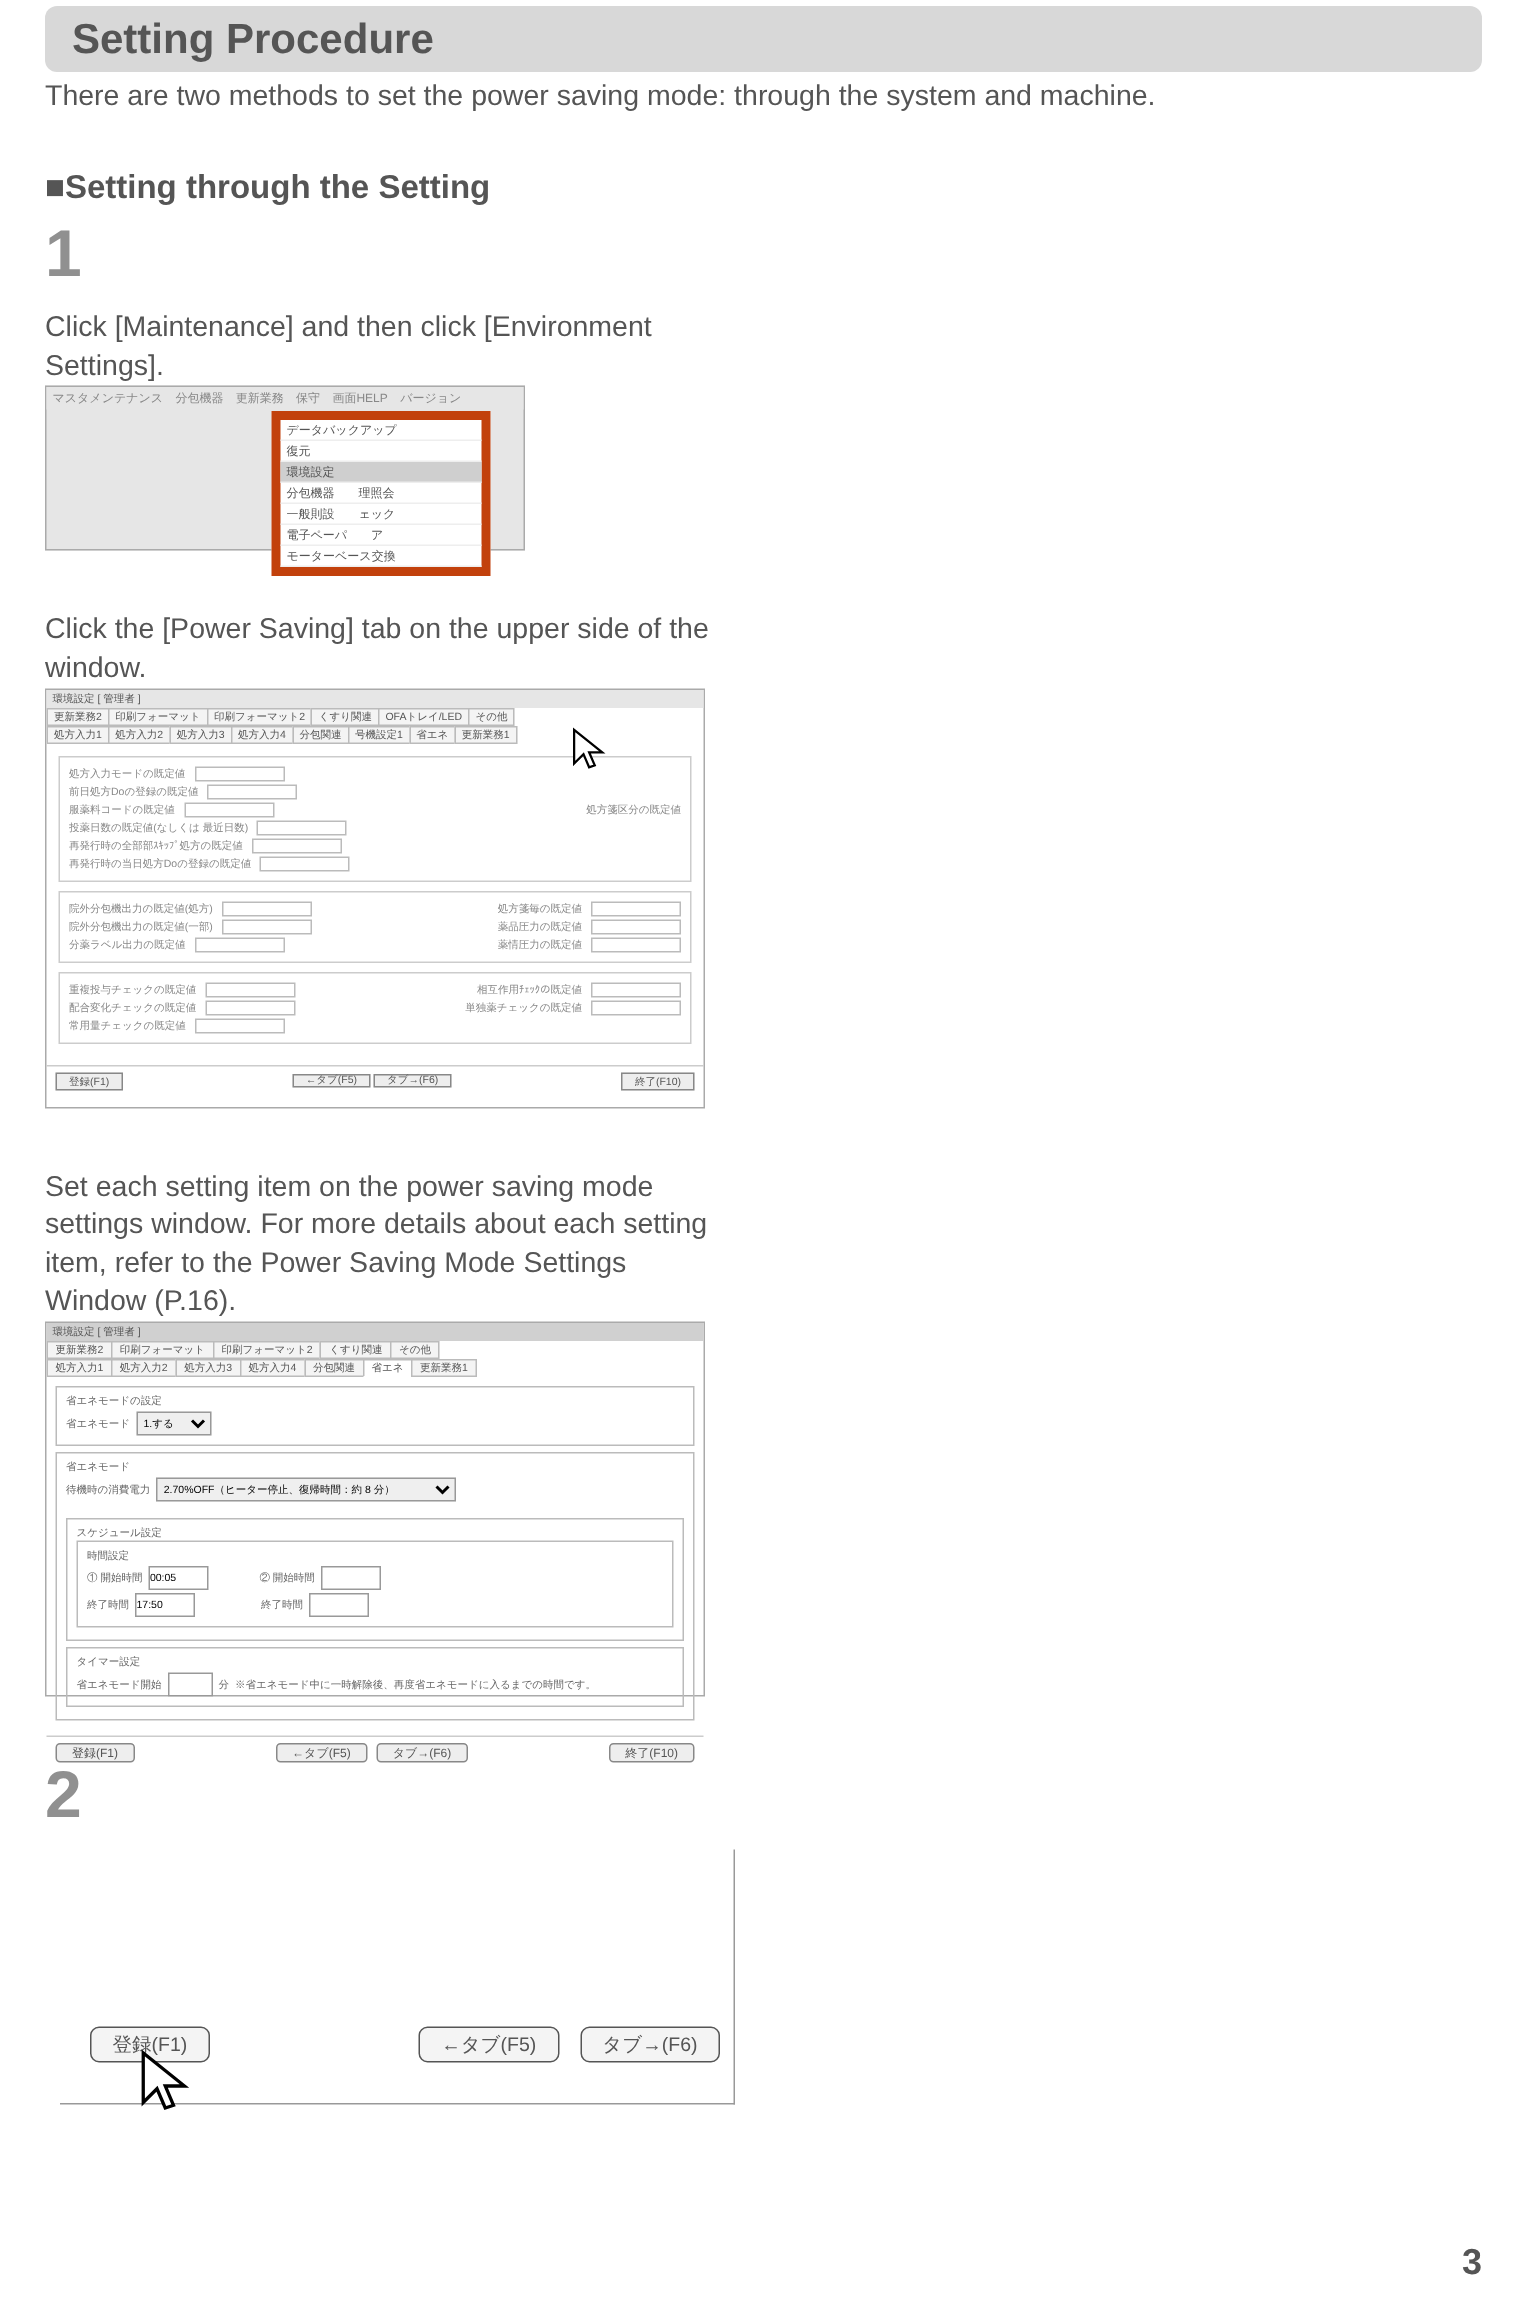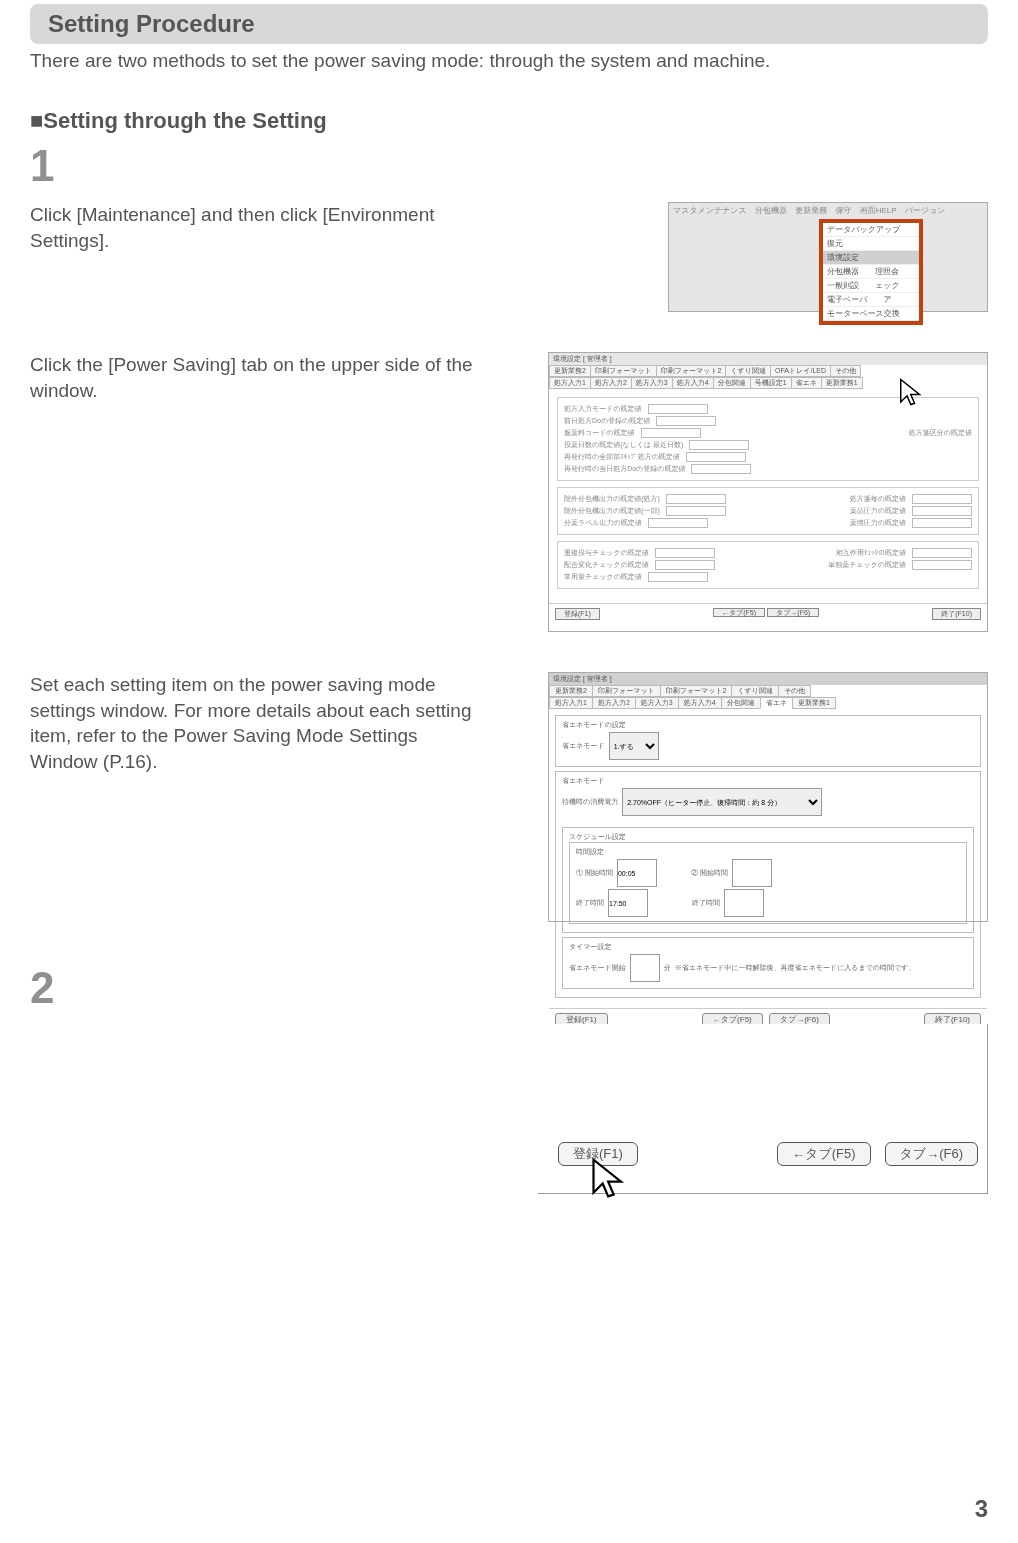--- a/index.html
+++ b/index.html
@@ -13,21 +13,21 @@
     padding: 0 30px;
   }
   .header-bar {
     background: #d8d8d8;
     border-radius: 8px;
     padding: 6px 18px;
     margin-top: 4px;
     margin-bottom: 6px;
   }
   .header-bar h1 {
-    font-size: 24px;
+    font-size: 28px;
     font-weight: bold;
     color: #555;
   }
   .intro { font-size: 19px; color: #555; margin-bottom: 36px; }
   .subhead {
     font-size: 22px;
     font-weight: bold;
     color: #555;
     margin-bottom: 6px;
   }
@@ -44,40 +44,41 @@
     font-size: 30px;
     font-weight: bold;
     color: #555;
     line-height: 1.25;
   }
   .substep {
     display: flex;
     justify-content: space-between;
     align-items: flex-start;
     margin-bottom: 40px;
+    flex-direction: column;
   }
   .substep-text {
     font-size: 19px;
     color: #555;
     max-width: 450px;
     line-height: 1.35;
   }
   .screenshot {
     border: 1px solid #aaa;
     background: #fff;
     font-size: 8px;
     color: #555;
     position: relative;
   }
   .ss1 { width: 320px; height: 110px; background:#e6e6e6;}
   .ss1 .menubar { background:#e6e6e6; font-size:8px; padding:2px 4px; white-space:nowrap;}
   .ss1 .menubar span { margin-right:6px; color:#888;}
   .ss1 .dropdown {
-    position:absolute; top:16px; left:150px; width:104px;
-    background:#fff; border:4px solid #c2410c;
+    position:absolute; top:16px; left:150px; width:146px;
+    background:#fff; border:6px solid #c2410c;
   }
   .ss1 .dropdown div { padding:1px 4px; border-bottom:1px solid #eee; font-size:8px;}
   .ss1 .dropdown div.hl { background:#cfcfcf; }
 
   .ss2 { width: 440px; height: 280px; }
   .ss2 .titlebar{background:#e6e6e6;height:12px;font-size:7px;padding:1px 4px;}
   .ss2 .tabs{display:flex;flex-wrap:wrap;font-size:7px;}
   .ss2 .tabs div{border:1px solid #bbb;padding:0 4px;background:#f4f4f4;margin-right:-1px;}
   .ss2 .body{padding:8px;font-size:7px;color:#888;}
   .ss2 .group{border:1px solid #ccc;margin-bottom:6px;padding:4px 6px;}
@@ -94,21 +95,21 @@
   .ss3 { width: 440px; height: 250px; }
   .ss3 .titlebar{background:#d0d0d0;height:12px;font-size:7px;padding:1px 4px;}
   .ss3 .tabs{display:flex;flex-wrap:wrap;font-size:7px;}
   .ss3 .tabs div{border:1px solid #bbb;padding:0 5px;background:#f4f4f4;margin-right:-1px;}
   .ss3 .tabs div.active{background:#fff;border-bottom:1px solid #fff;}
   .ss3 .body{padding:6px;font-size:7px;color:#666;}
   .ss3 .fs{border:1px solid #bbb;padding:4px 6px;margin-bottom:4px;}
   .ss3 .fs legend, .ss3 .fs .legend{font-size:7px;color:#666;}
   .ss3 .row{display:flex;align-items:center;gap:4px;margin:2px 0;}
   .ss3 .row label{font-size:7px;}
-  .ss3 .row input, .ss3 .row select{font-size:7px;border:1px solid #999;height:28px;}
+  .ss3 .row input, .ss3 .row select{font-size:7px;border:1px solid #999;height:16px;}
   .ss3 .footer{display:flex;gap:6px;align-items:center;padding:4px 6px;font-size:8px;border-top:1px solid #ccc;}
   .ss3 .footer .btn{border:1px solid #888;background:#eee;padding:0 10px;border-radius:3px;}
   .ss3 .footer .spacer{flex:1;}
 
   .ss4 { width: 460px; height: 170px; border:none; position:relative;}
   .ss4 .panel{position:absolute;left:10px;top:0;right:0;bottom:0;border:1px solid #999;border-top:none;border-left:none;background:#fff;}
   .ss4 .footer{position:absolute;bottom:28px;left:30px;right:10px;display:flex;align-items:center;gap:14px;}
   .ss4 .btn{border:1px solid #555;background:#f4f4f4;font-size:13px;padding:2px 14px;border-radius:6px;color:#555;}
   .ss4 .spacer{flex:1;}
   .ss4 .cursor{position:absolute;left:60px;bottom:-6px;width:44px;height:44px;}

